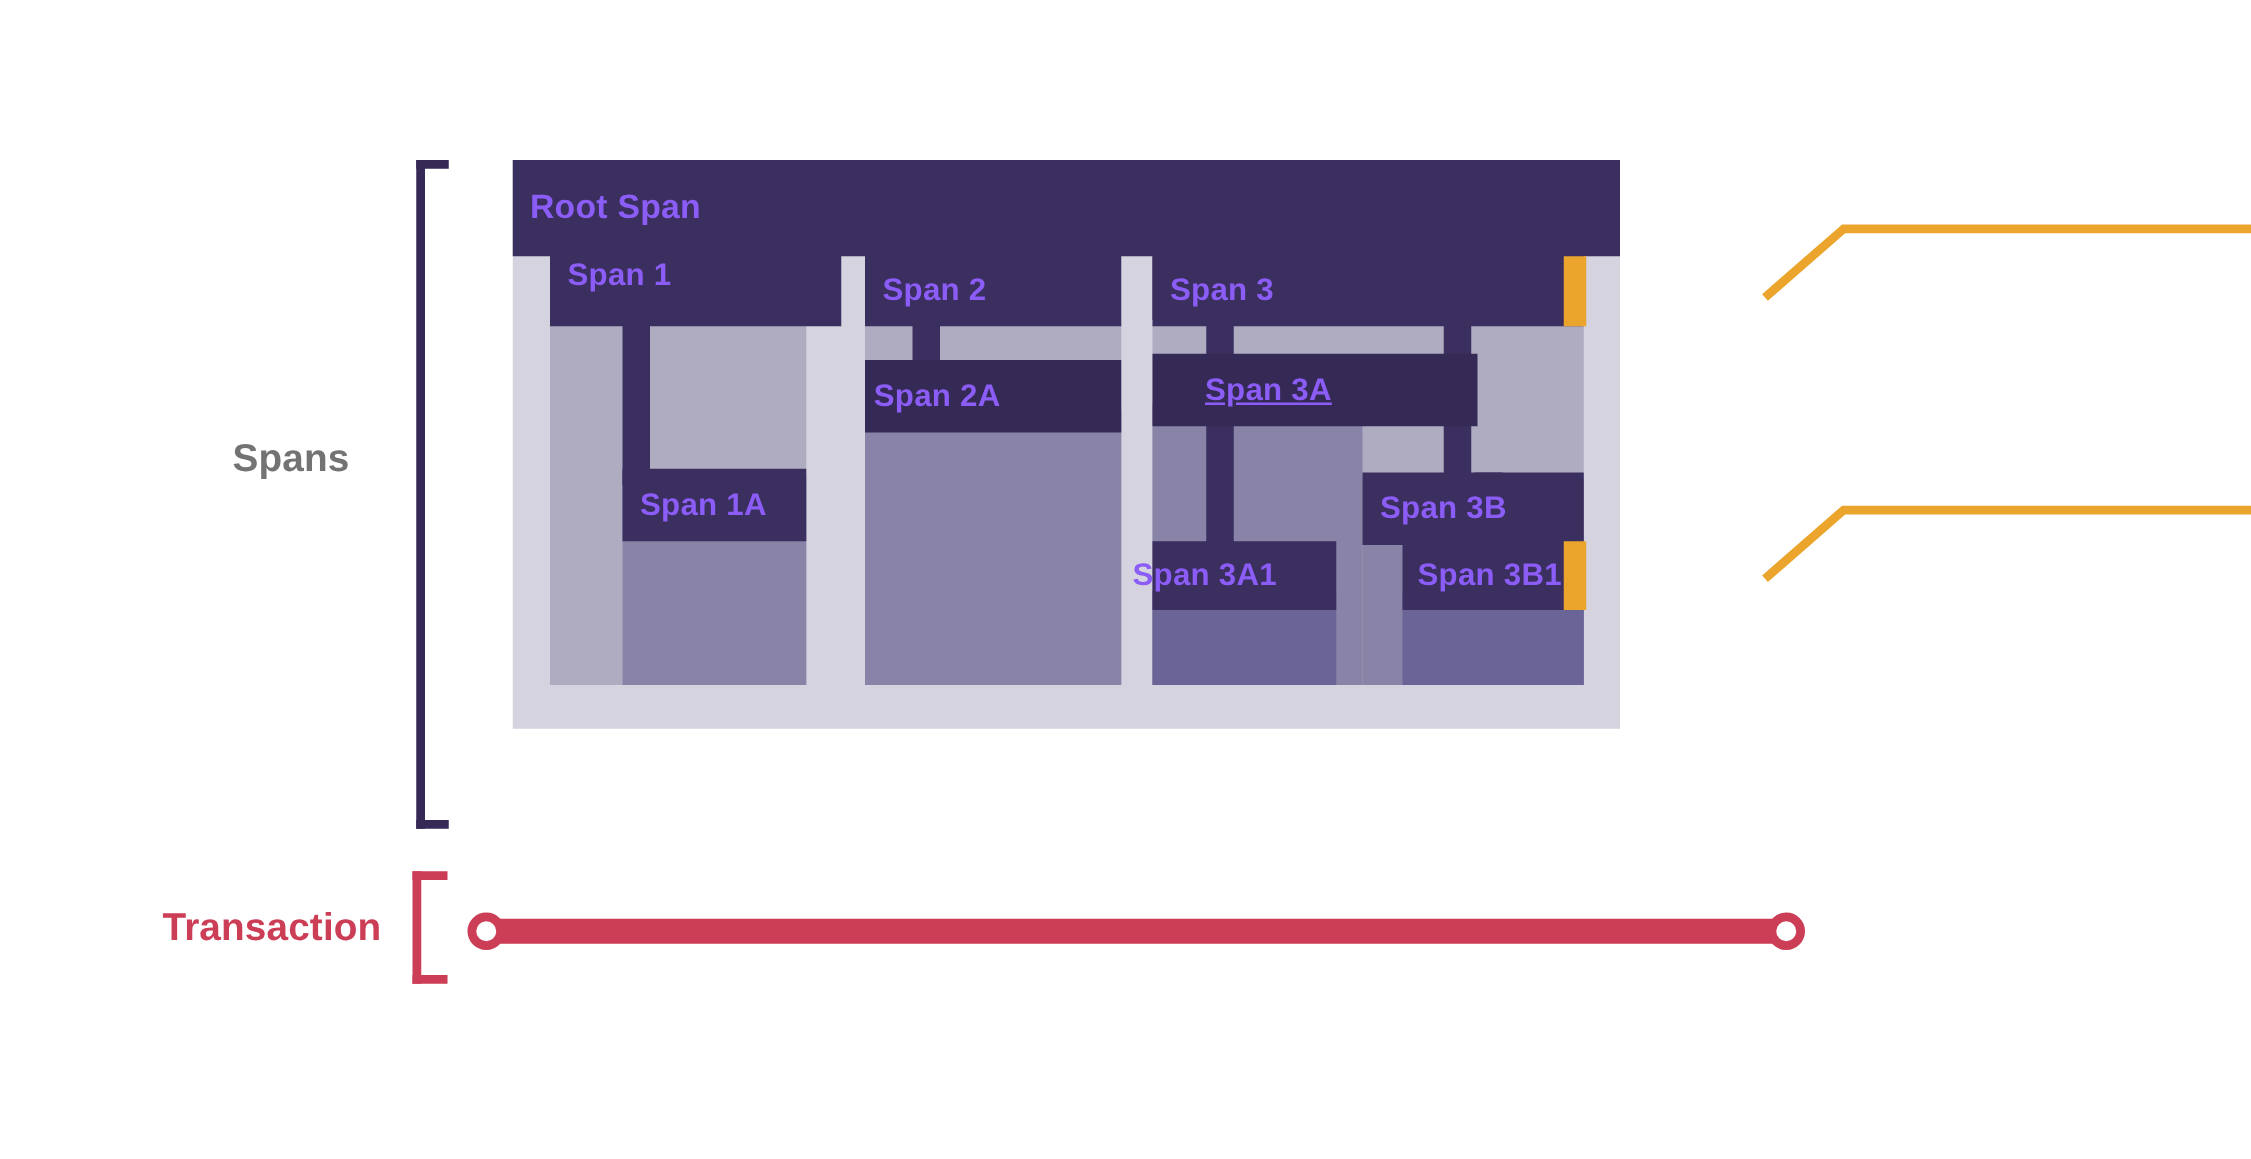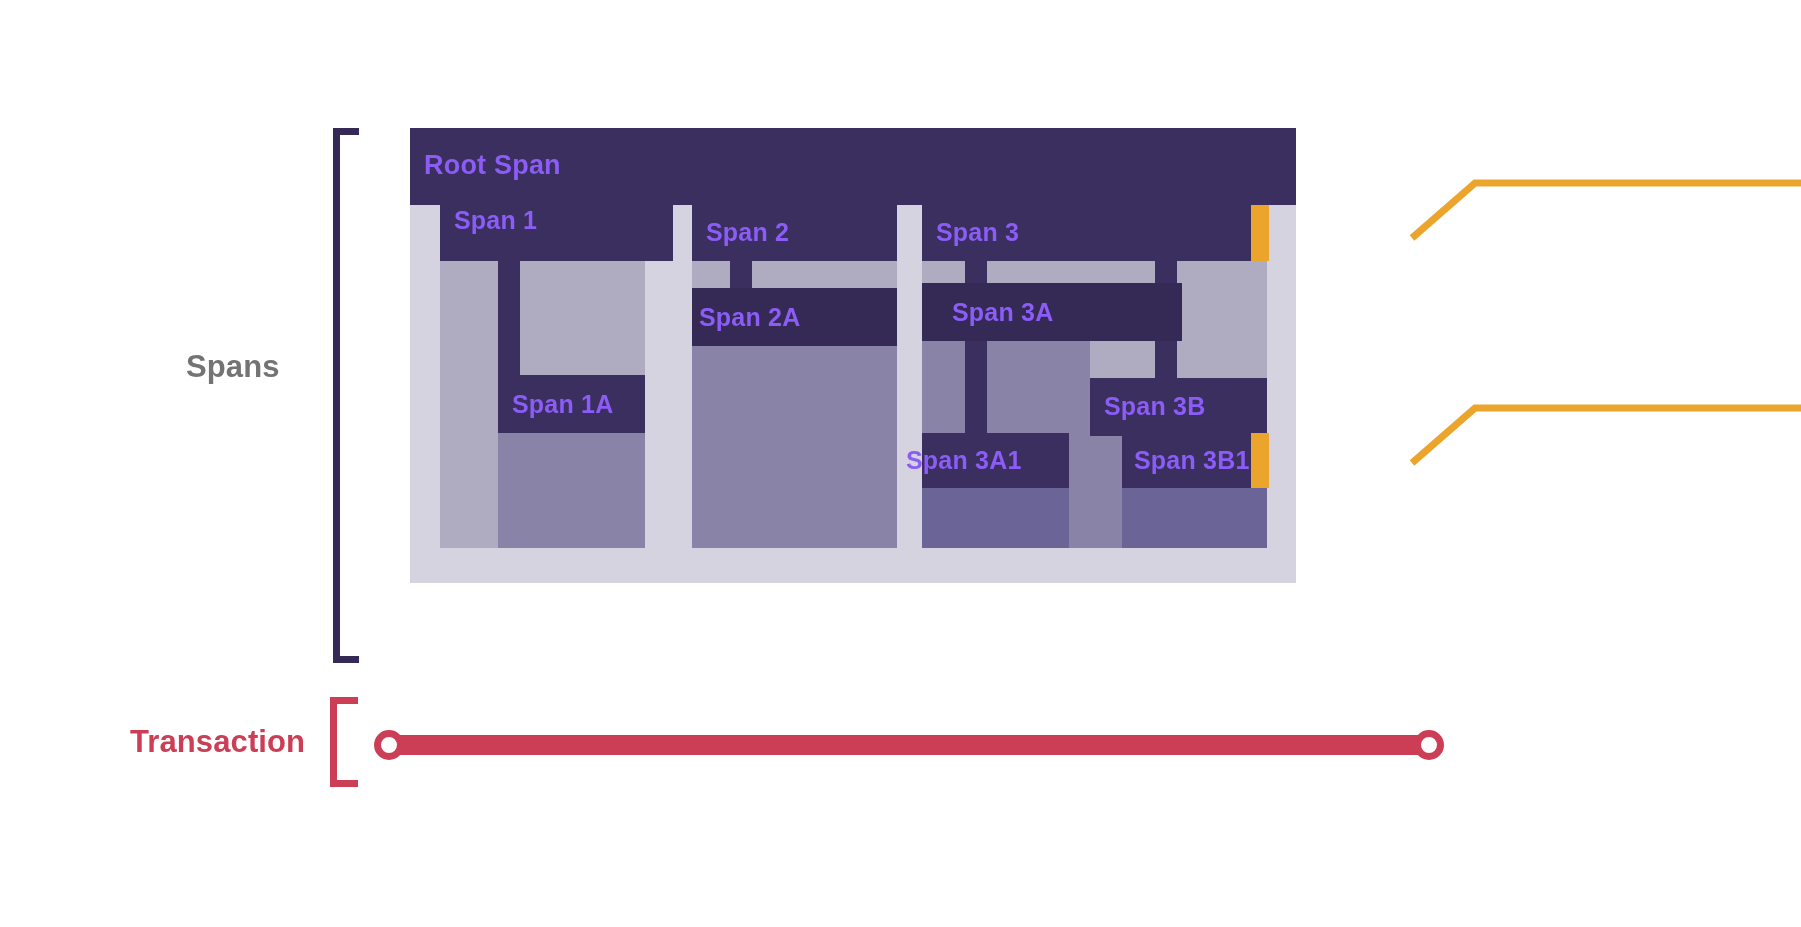--- a/index.html
+++ b/index.html
@@ -115,21 +115,21 @@
       <rect x="841" y="77" width="18" height="56" fill="#eba52c"></rect>
       <rect x="841" y="305" width="18" height="55" fill="#eba52c"></rect>
     </svg>
 
     <div class="span-text" style="left:14px;  top:22px;  font-size:27px;">Root Span</div>
     <div class="span-text" style="left:44px;  top:78px;">Span 1</div>
     <div class="span-text" style="left:102px; top:262px;">Span 1A</div>
     <div class="span-text" style="left:296px; top:90px;">Span 2</div>
     <div class="span-text" style="left:289px; top:175px;">Span 2A</div>
     <div class="span-text" style="left:526px; top:90px;">Span 3</div>
-    <div class="span-text" style="left:542px; top:170px;">Span 3A</div>
+    <div class="span-text" style="left:554px; top:170px;text-decoration:underline;">Span 3A</div>
     <div class="span-text" style="left:496px; top:318px;">Span 3A1</div>
     <div class="span-text" style="left:694px; top:264px;">Span 3B</div>
     <div class="span-text" style="left:724px; top:318px;text-align:center;">Span 3B1</div>
   </div>
 
   <svg style="position:absolute;left:1380px;top:100px;width:421px;height:450px;" viewBox="0 0 421 450" xmlns="http://www.w3.org/2000/svg">
     <polyline points="32,138 95,83 421,83" fill="none" stroke="#eba52c" stroke-width="7" stroke-linejoin="miter"></polyline>
     <polyline points="32,363 95,308 421,308" fill="none" stroke="#eba52c" stroke-width="7" stroke-linejoin="miter"></polyline>
   </svg>
 

